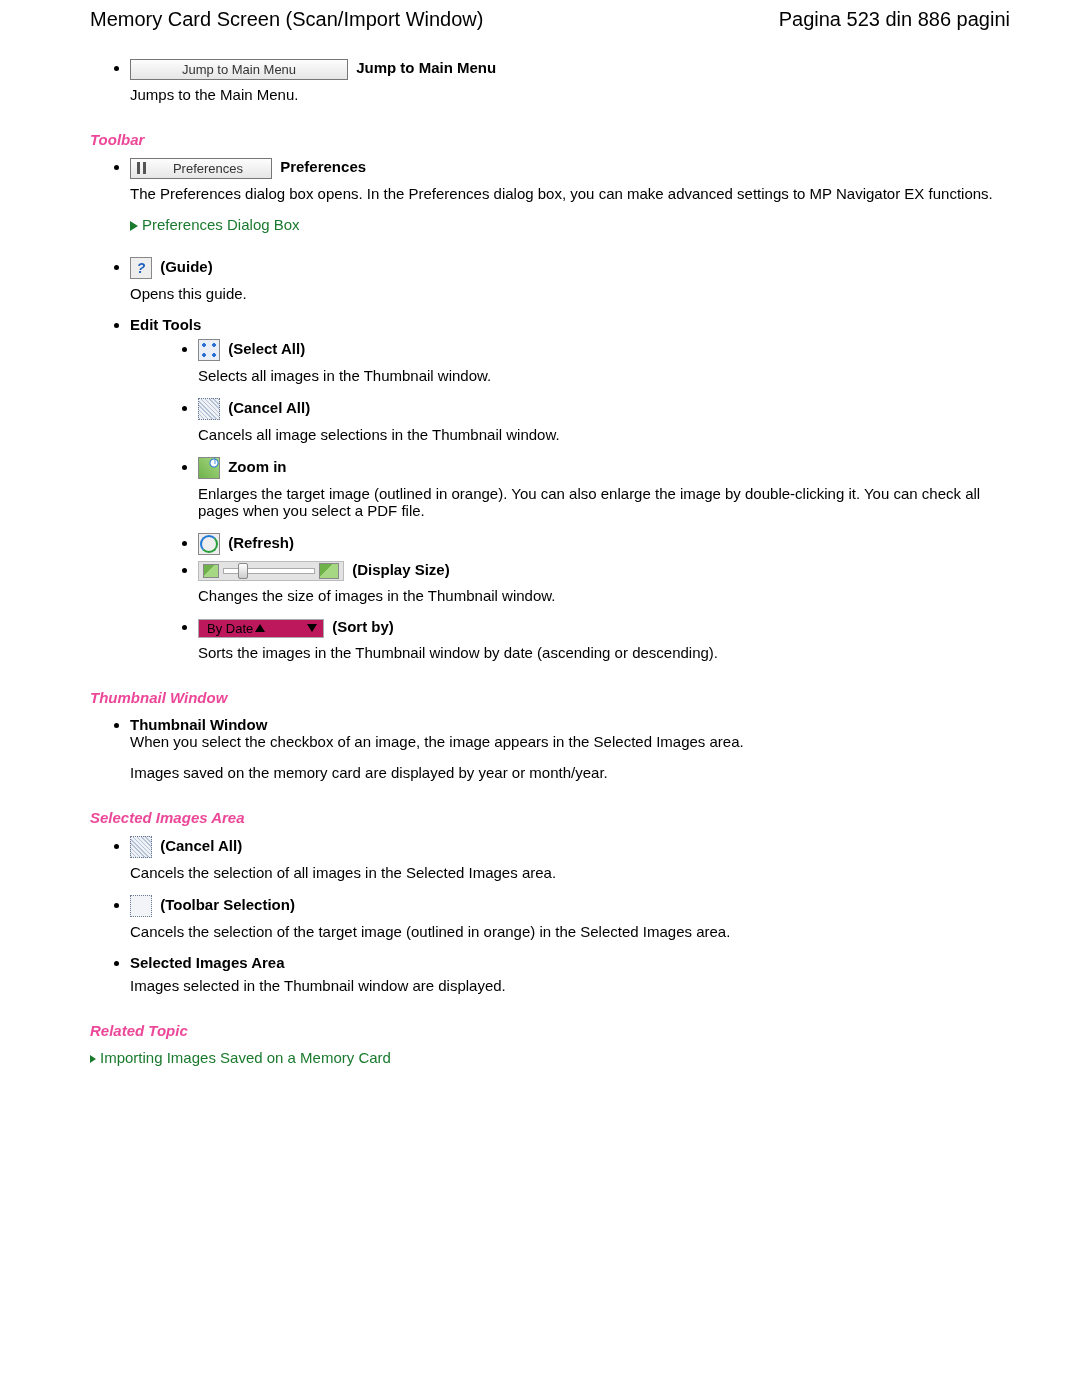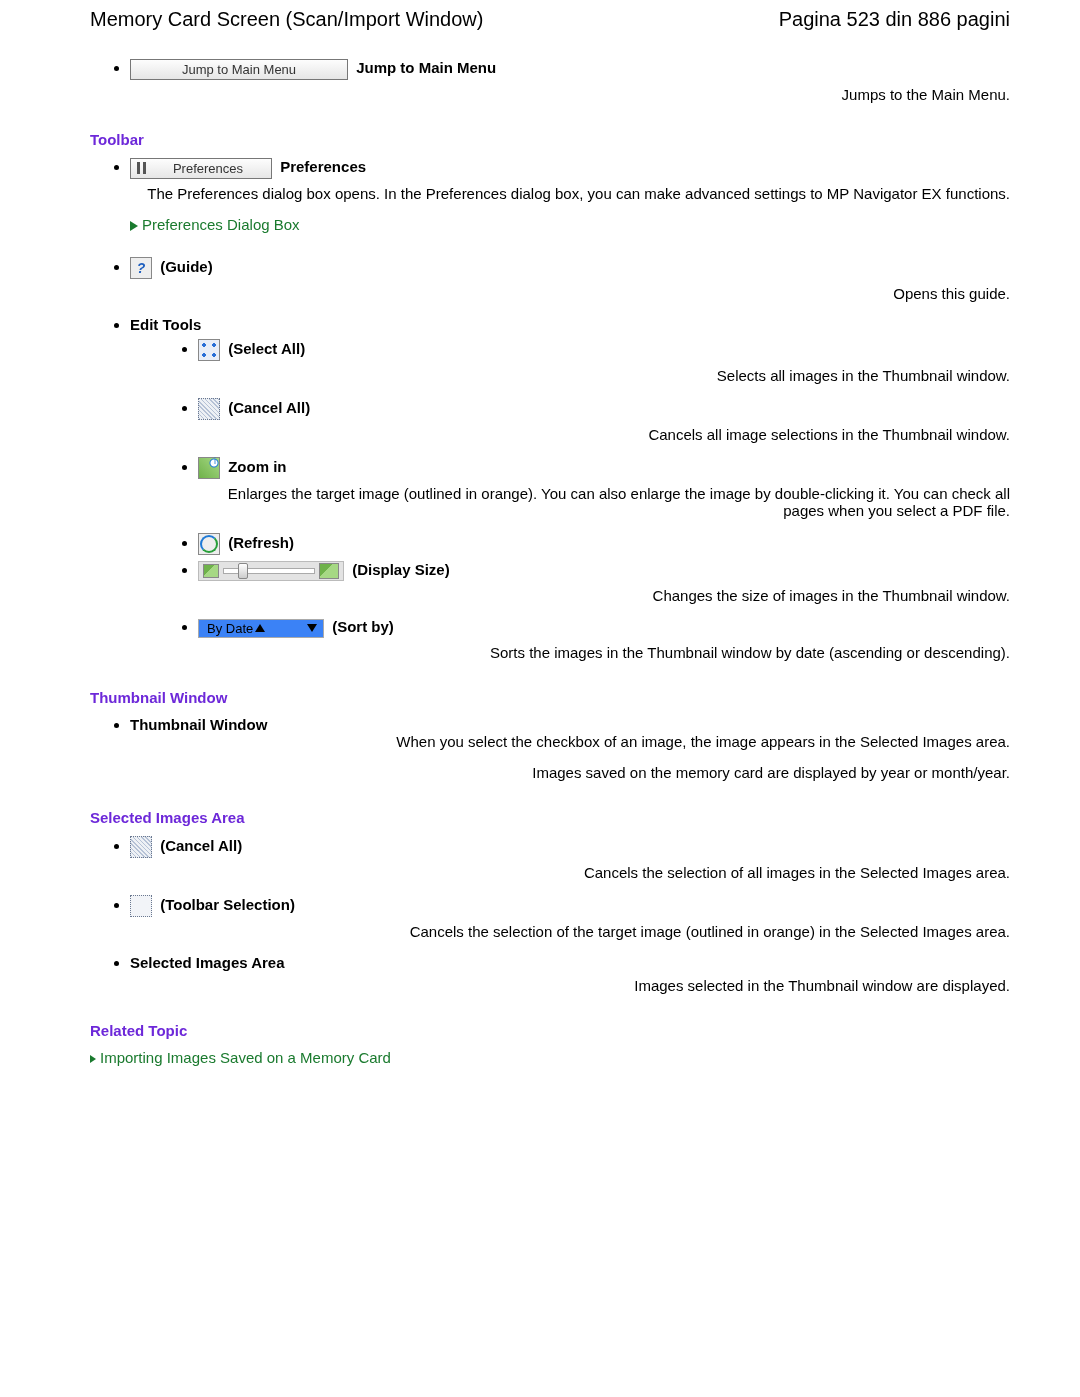--- a/index.html
+++ b/index.html
@@ -16,30 +16,31 @@
     padding: 8px 20px 60px 40px;
   }
   .header-row {
     display: flex;
     justify-content: space-between;
     align-items: flex-end;
     font-size: 20px;
     margin-bottom: 28px;
   }
   .section-title {
-    color: #6d28d9;
+    color: #ec4899;
     font-weight: bold;
     margin: 28px 0 10px 0;
+    font-style: italic;
   }
   ul.outer { list-style: disc; padding-left: 40px; margin: 4px 0 24px 0; }
   ul.outer > li { margin-bottom: 6px; }
   ul.inner { list-style: disc; padding-left: 40px; margin: 6px 0 6px 0; }
   ul.inner > li { margin-bottom: 6px; margin-left: 28px; }
   .bold { font-weight: bold; }
-  .desc { margin: 6px 0 14px 0; text-align: right; }
+  .desc { margin: 6px 0 14px 0; }
   .link-green { color: #1a7a2e; }
   .btn-box {
     border: 1px solid #777;
     background: linear-gradient(#fdfdfd,#e6e6e6);
     display: inline-block;
     vertical-align: middle;
     padding: 2px 8px;
     color: #333;
     font-size: 13px;
   }
@@ -137,21 +138,21 @@
     width: 8px; height: 14px;
     background: linear-gradient(#fff,#ccc);
     border: 1px solid #888;
     border-radius: 2px;
   }
   .sort-box {
     display: inline-flex;
     align-items: center;
     vertical-align: middle;
     border: 1px solid #aaa;
-    background: #3b82f6;
+    background: #be185d;
     padding: 1px 6px 1px 8px;
     width: 110px;
     justify-content: space-between;
     font-size: 13px;
   }
   .tri-up {
     width: 0; height: 0;
     border-left: 5px solid transparent;
     border-right: 5px solid transparent;
     border-bottom: 8px solid #000;

